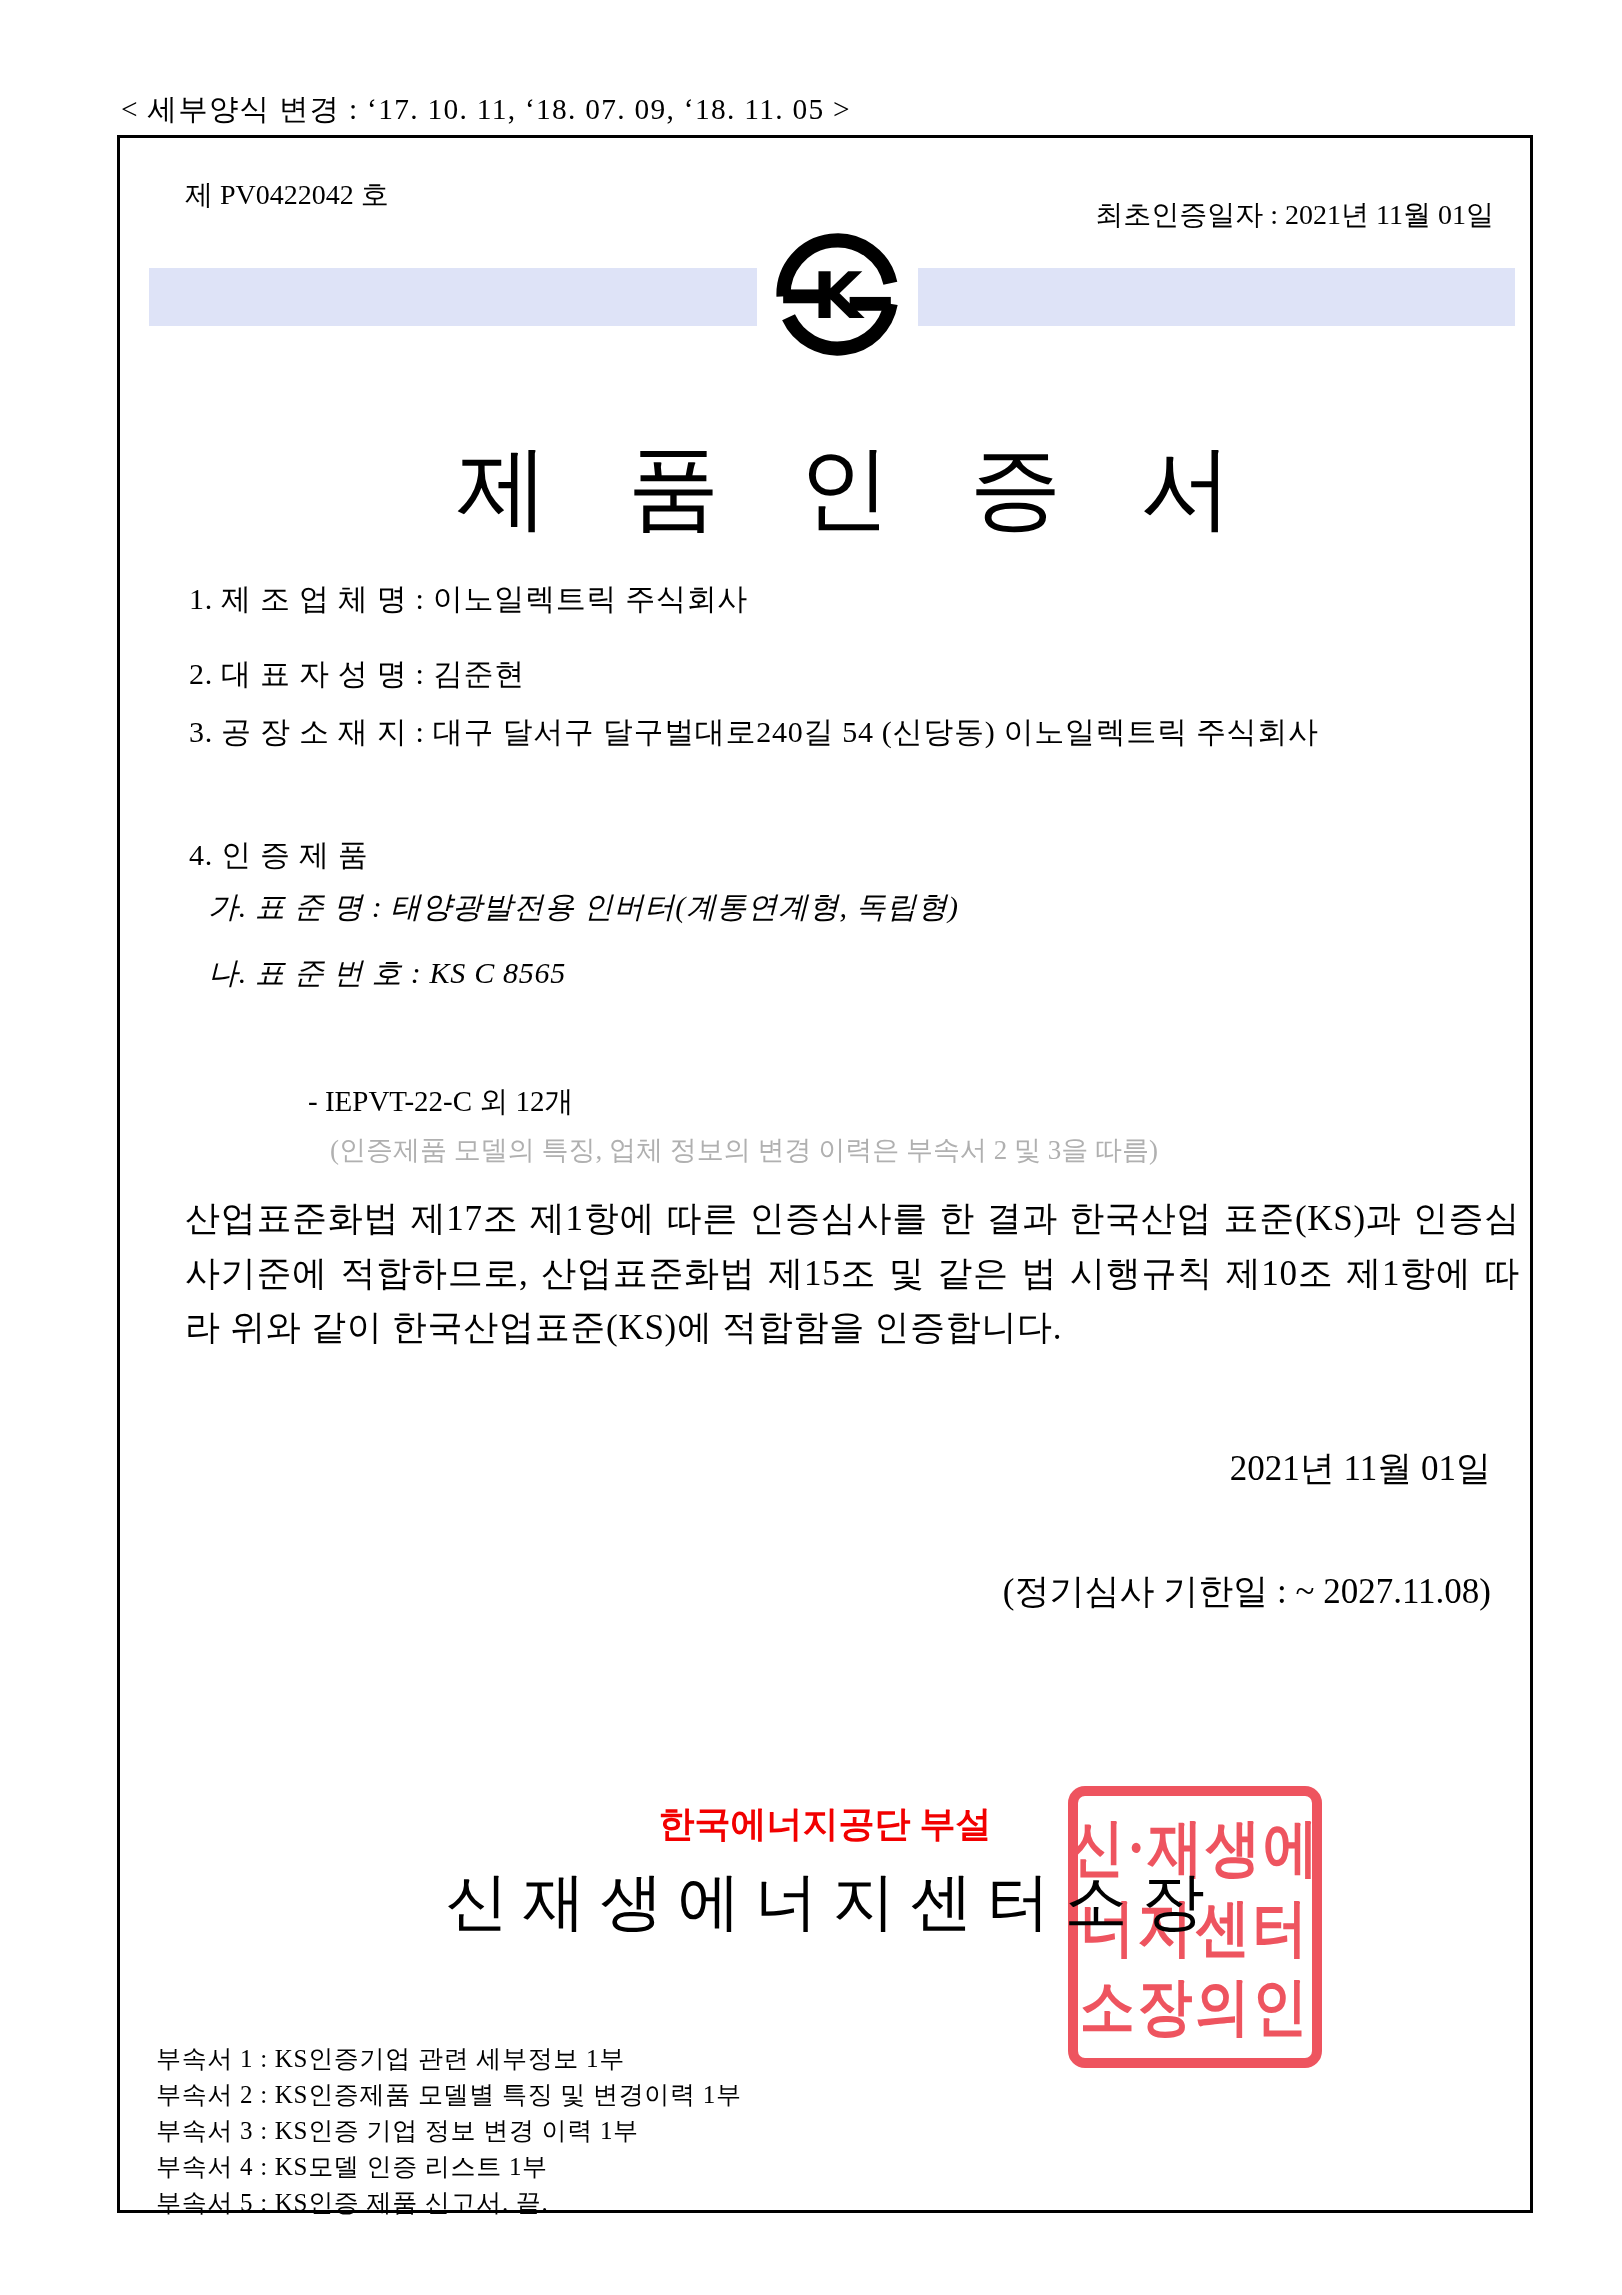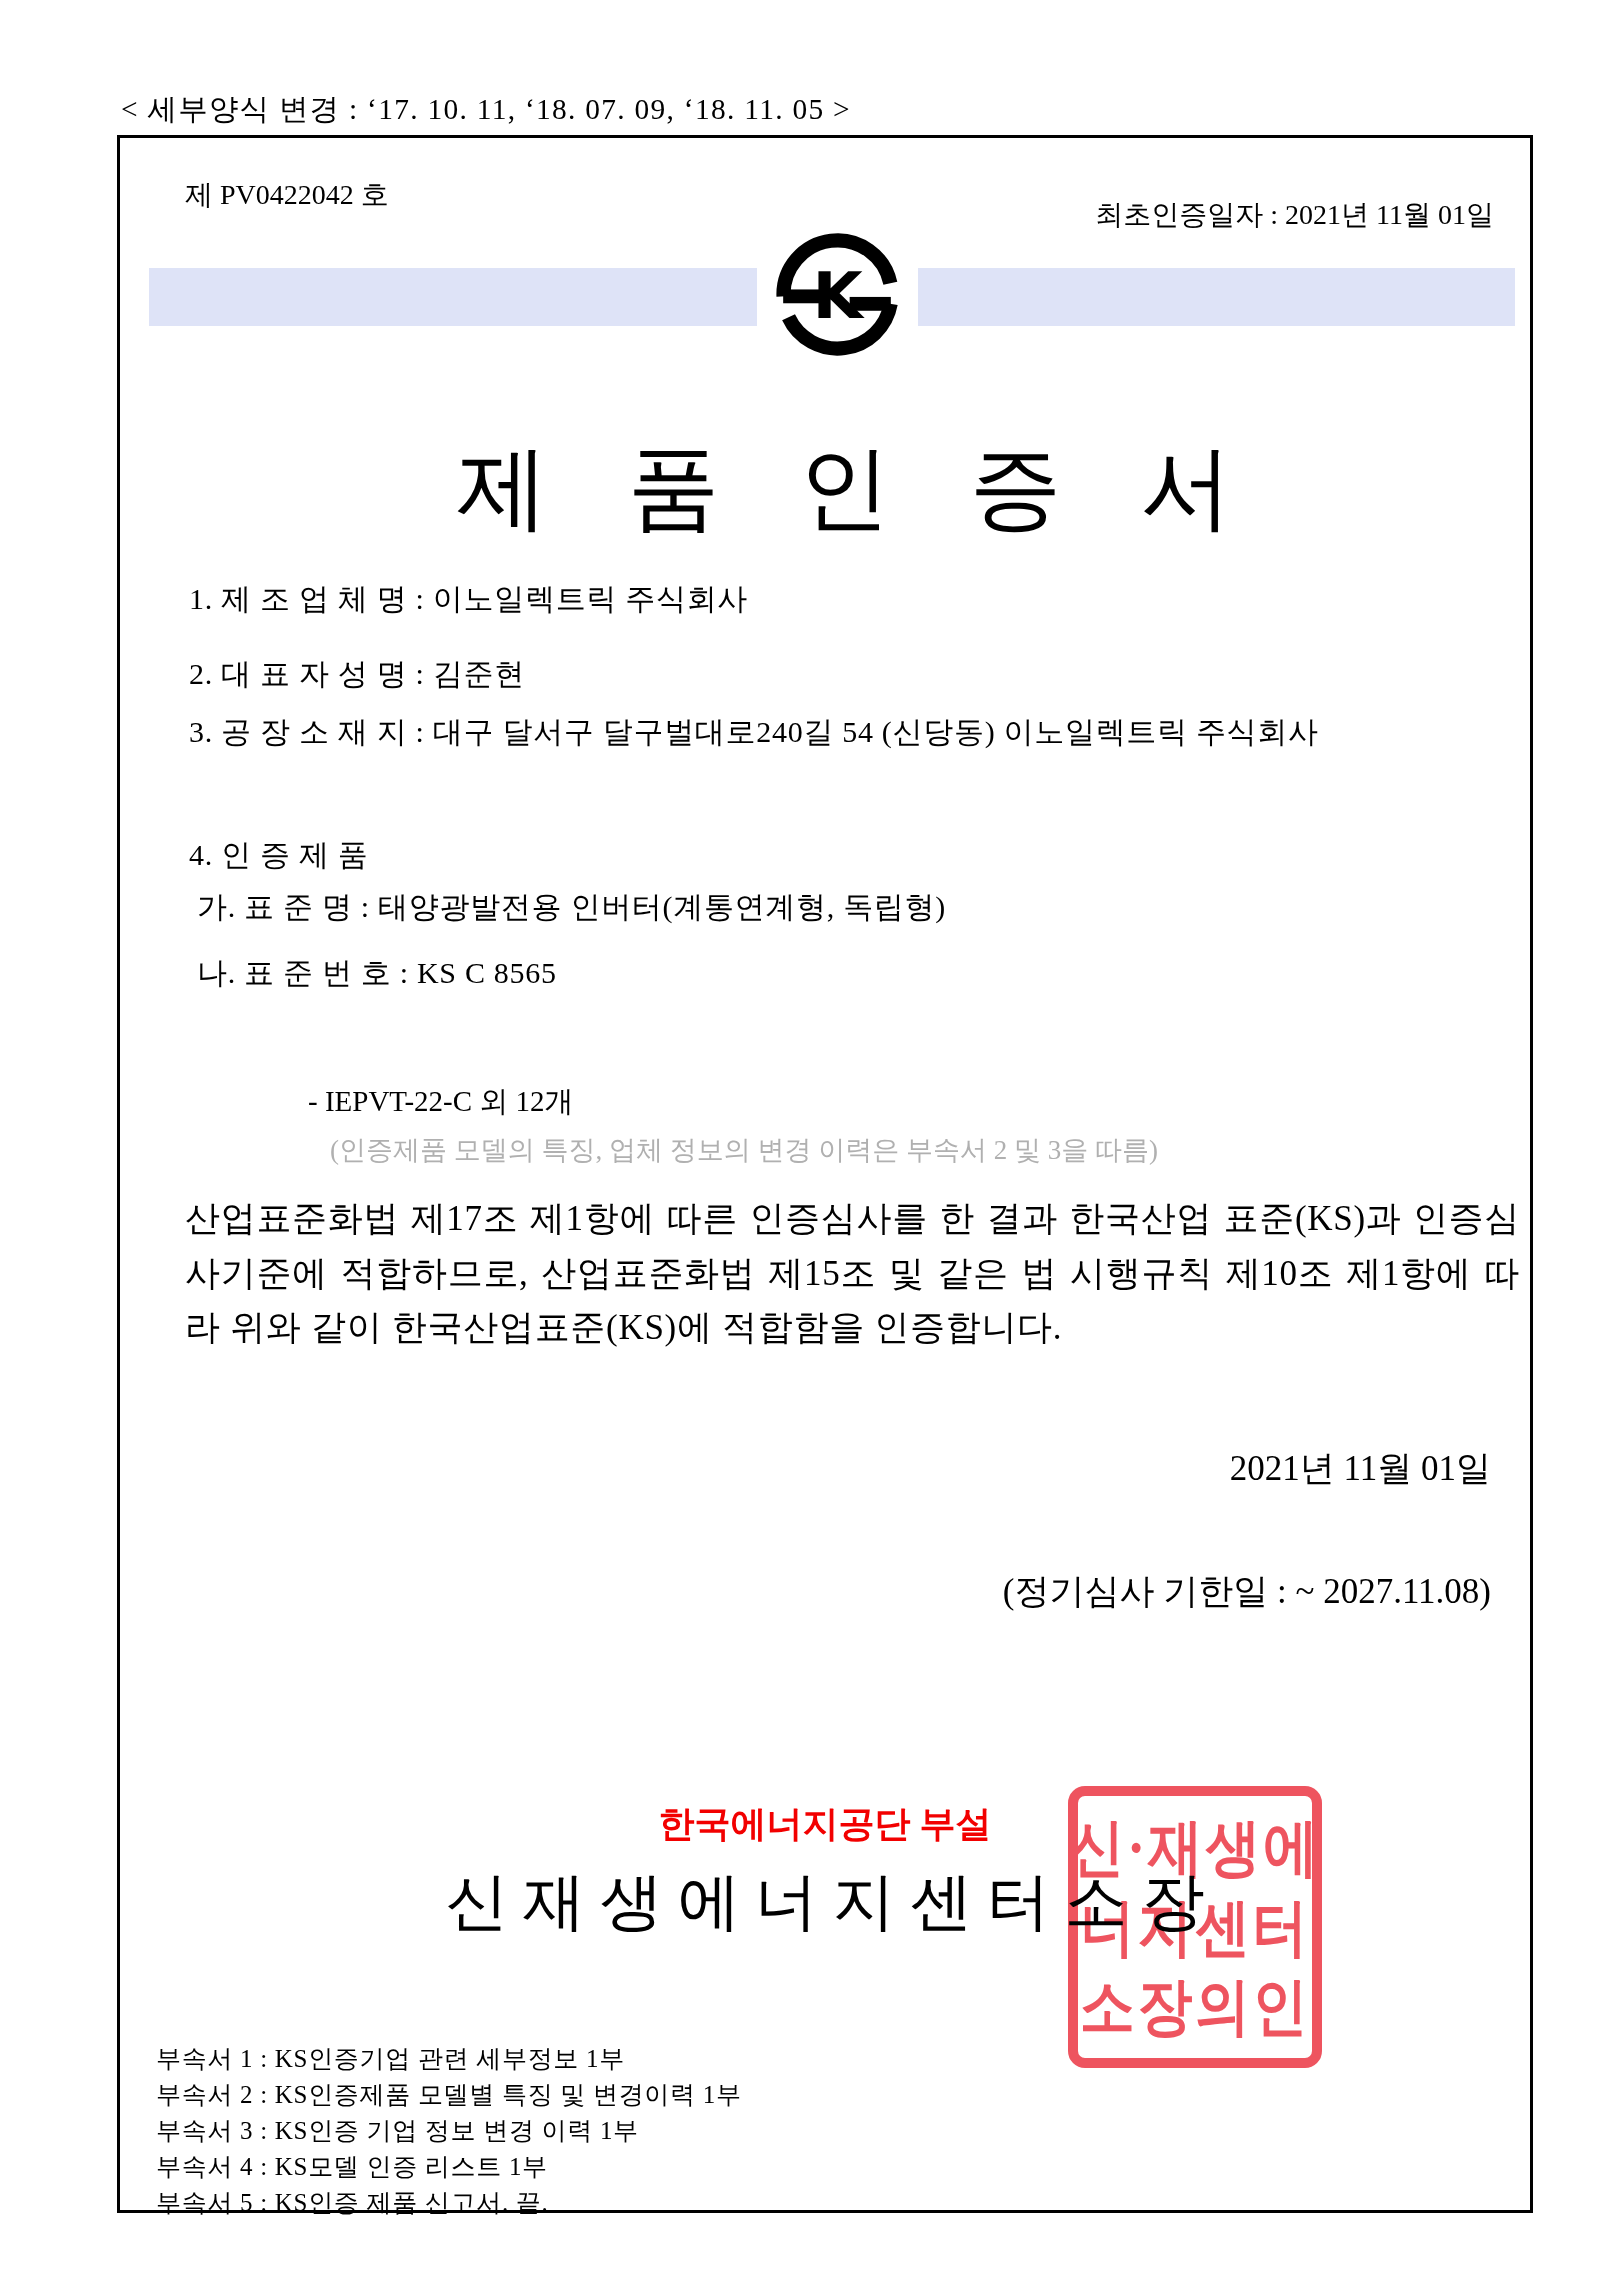--- a/index.html
+++ b/index.html
@@ -46,21 +46,21 @@
     position:absolute;left:39px;right:0;top:288px;
     text-align:center;
     font-size:92px;letter-spacing:79px;text-indent:79px;
     white-space:nowrap;
   }
   .field{
     position:absolute;left:69px;
     font-size:30px;letter-spacing:0.7px;line-height:1.6;
   }
   .f-addr{width:1335px;}
-  .sub{left:77px;}
+  .sub{left:88px;font-style:italic;}
   .model-line{
     position:absolute;left:188px;font-size:29px;white-space:nowrap;
   }
   .model-note{
     position:absolute;left:166px;font-size:27px;white-space:nowrap;
   }
   .statement{
     position:absolute;left:65px;top:1054px;width:1335px;
     font-size:35px;line-height:1.56;text-align:justify;
     letter-spacing:0.7px;

